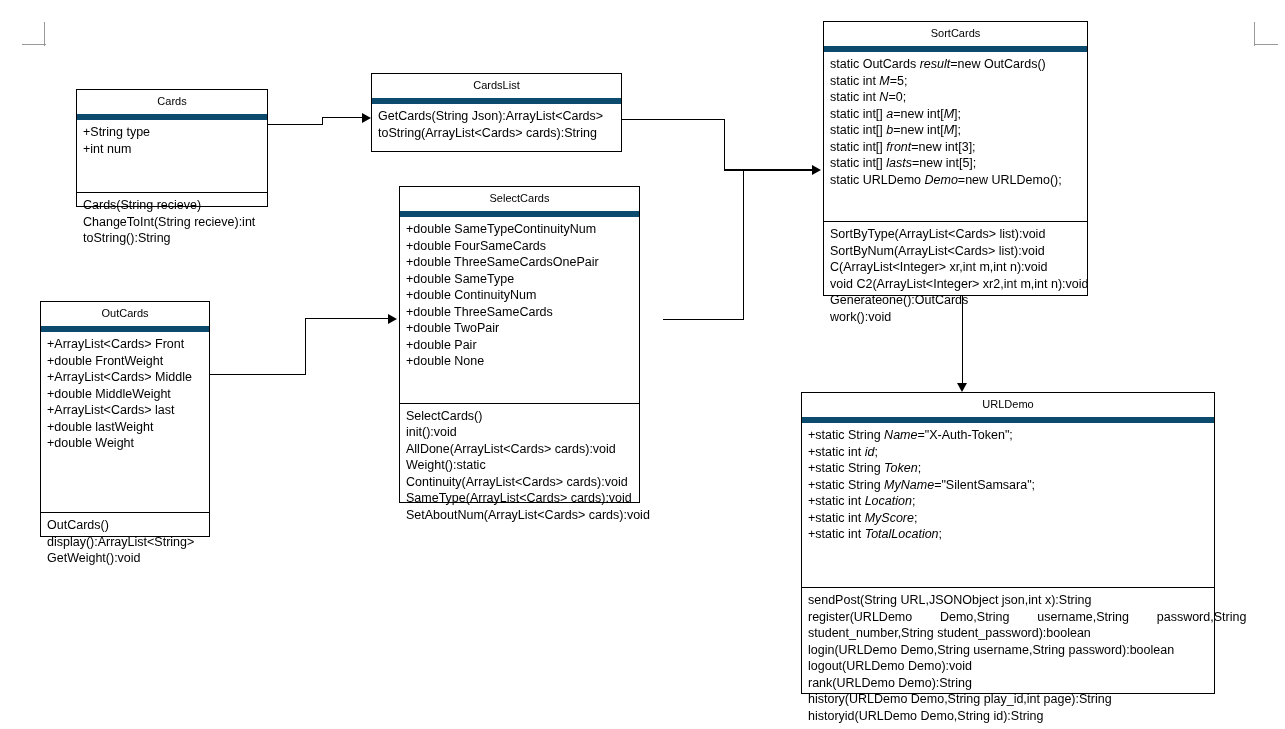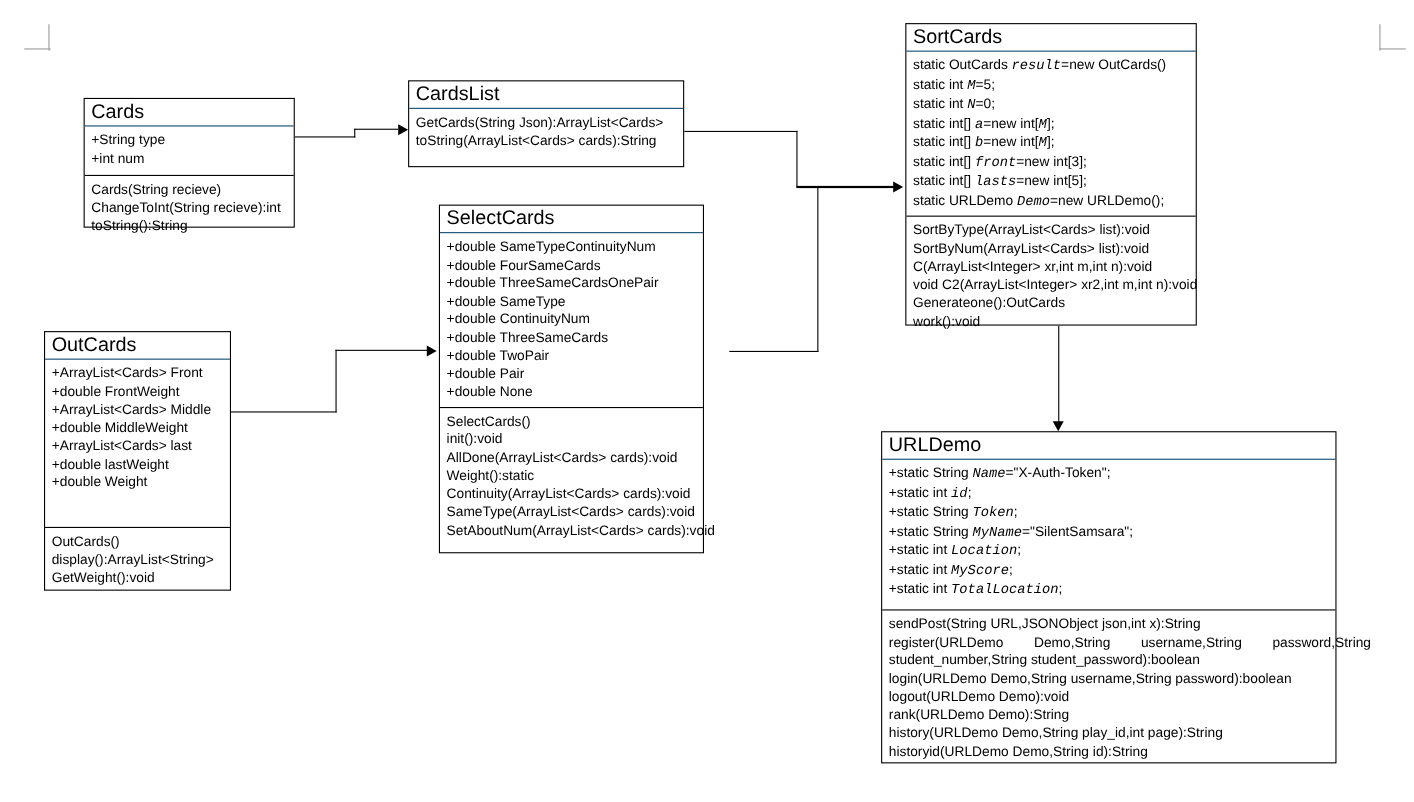--- a/index.html
+++ b/index.html
@@ -39,43 +39,45 @@
   
   .uml-class {
     position: absolute;
     box-sizing: border-box;
     background: #ffffff;
     border: 1px solid #000000;
     z-index: 5;
   }
   .uml-name {
     box-sizing: border-box;
-    border-bottom: 1px solid #0c4a6e;
+    border-bottom: 6px solid #0c4a6e;
     padding: 4px 6px 5px 6px;
-    font-size: 18px;
+    font-size: 11px;
     line-height: 15px;
     white-space: nowrap;
+    text-align: center;
   }
   .uml-section {
     box-sizing: border-box;
     padding: 4px 6px 5px 6px;
   }
   .uml-section + .uml-section {
     border-top: 1px solid #000000;
+    margin-top: 28px;
   }
   .uml-row {
     font-size: 12.5px;
     line-height: 16.5px;
     white-space: nowrap;
   }
   .uml-row.wrap {
     white-space: normal;
   }
   .uml-row b { font-weight: normal; }
-  .uml-row i { font-style: italic; font-family: Liberation Mono, monospace; }
+  .uml-row i { font-style: italic; }
 
   
   .conn {
     position: absolute;
     background: #000000;
     z-index: 2;
   }
   .conn.h { height: 1px; }
   .conn.v { width: 1px; }
   .conn.thick-h { height: 2px; }

